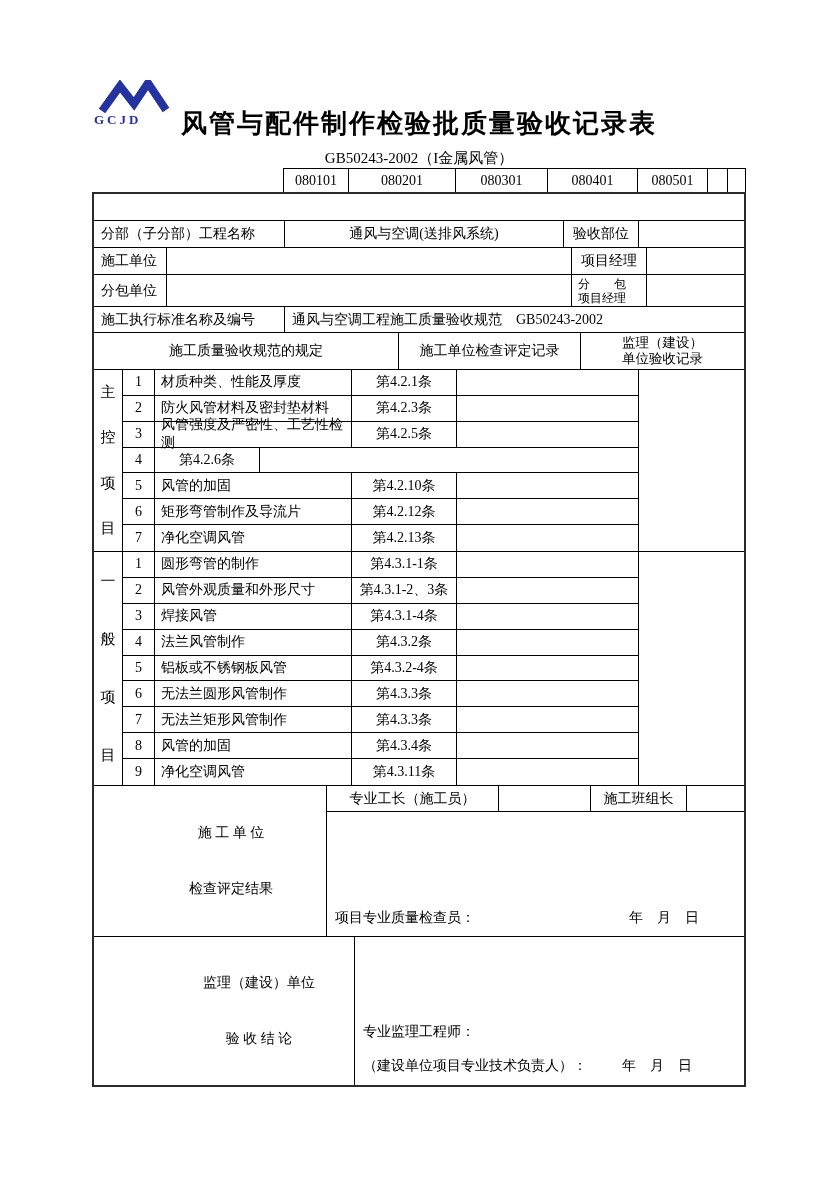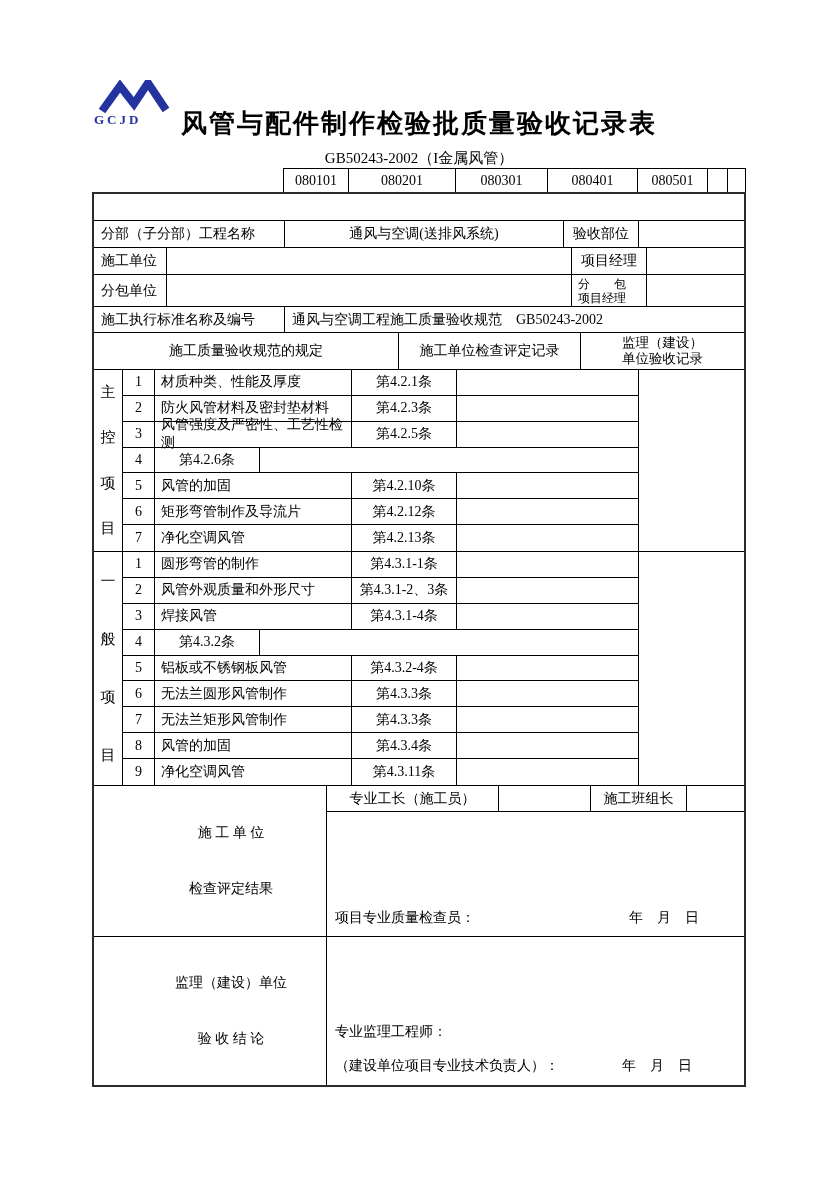--- a/index.html
+++ b/index.html
@@ -57,21 +57,21 @@
     align-items:center;padding-left:6px;}
   .iclause{width:105px;box-sizing:border-box;border-right:1px solid #000;display:flex;
     align-items:center;justify-content:center;}
   .irec{flex:1;display:flex;align-items:center;}
   .imerged{flex:1;}
   .hmain{height:182px}.hgen{height:234px}
 
   
   .bblock{display:flex;box-sizing:border-box;}
   .bb1{height:151px;border-bottom:1px solid #000;}
-  .bb2{height:148px;}
+  .bb2{height:148px;padding-left:28px;}
   .bl{width:191px;box-sizing:border-box;border-right:1px solid #000;display:flex;
     flex-direction:column;justify-content:space-evenly;align-items:center;font-size:14px;margin-left:42px;}
   .rcol{flex:1;display:flex;flex-direction:column;}
   .foreman-row{display:flex;height:26px;box-sizing:border-box;border-bottom:1px solid #000;}
   .f1{width:172px;box-sizing:border-box;border-right:1px solid #000;display:flex;
     align-items:center;justify-content:center;}
   .f2{width:92px;box-sizing:border-box;border-right:1px solid #000;}
   .f3{width:96px;box-sizing:border-box;border-right:1px solid #000;display:flex;
     align-items:center;justify-content:center;}
   .f4{flex:1;}
@@ -253,20 +253,21 @@
 
             <div class="irow">
               <div class="inum">3</div>
               <div class="iname">焊接风管</div>
               <div class="iclause">第4.3.1-4条</div>
               <div class="irec"></div>
             </div>
 
             <div class="irow">
               <div class="inum">4</div>
+              <div class="iname">法兰风管制作</div>
               <div class="iclause">第4.3.2条</div>
               <div class="irec"></div>
             </div>
 
             <div class="irow">
               <div class="inum">5</div>
               <div class="iname">铝板或不锈钢板风管</div>
               <div class="iclause">第4.3.2-4条</div>
               <div class="irec"></div>
             </div>

